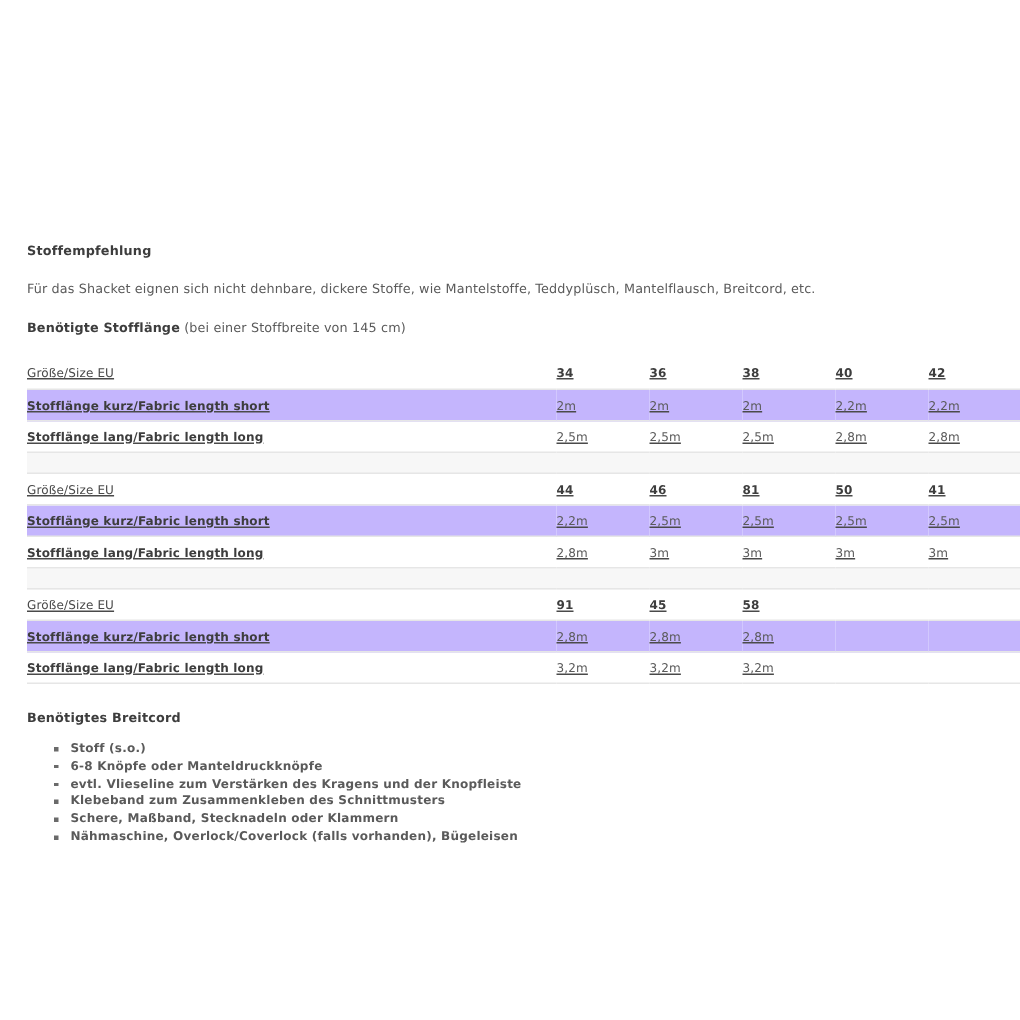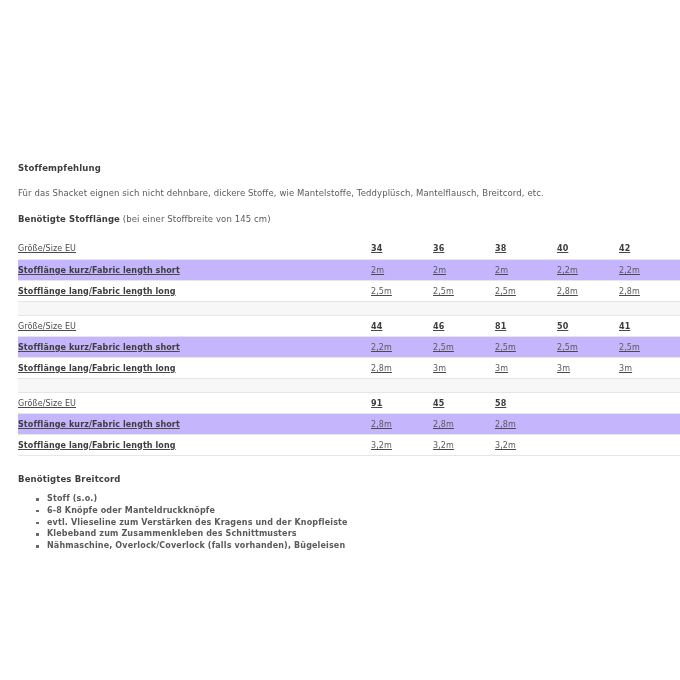--- a/index.html
+++ b/index.html
@@ -250,17 +250,18 @@
       </table>
     </div>
 
     <div class="material-heading">Benötigtes Breitcord</div>
 
     <ul class="material-list">
         <li>Stoff (s.o.)</li>
         <li>6-8 Knöpfe oder Manteldruckknöpfe</li>
         <li>evtl. Vlieseline zum Verstärken des Kragens und der Knopfleiste</li>
         <li>Klebeband zum Zusammenkleben des Schnittmusters</li>
+        <li>Schere, Maßband, Stecknadeln oder Klammern</li>
         <li>Nähmaschine, Overlock/Coverlock (falls vorhanden), Bügeleisen</li>
       </ul>
 
   </div>
 </div>
 
 </body></html>

